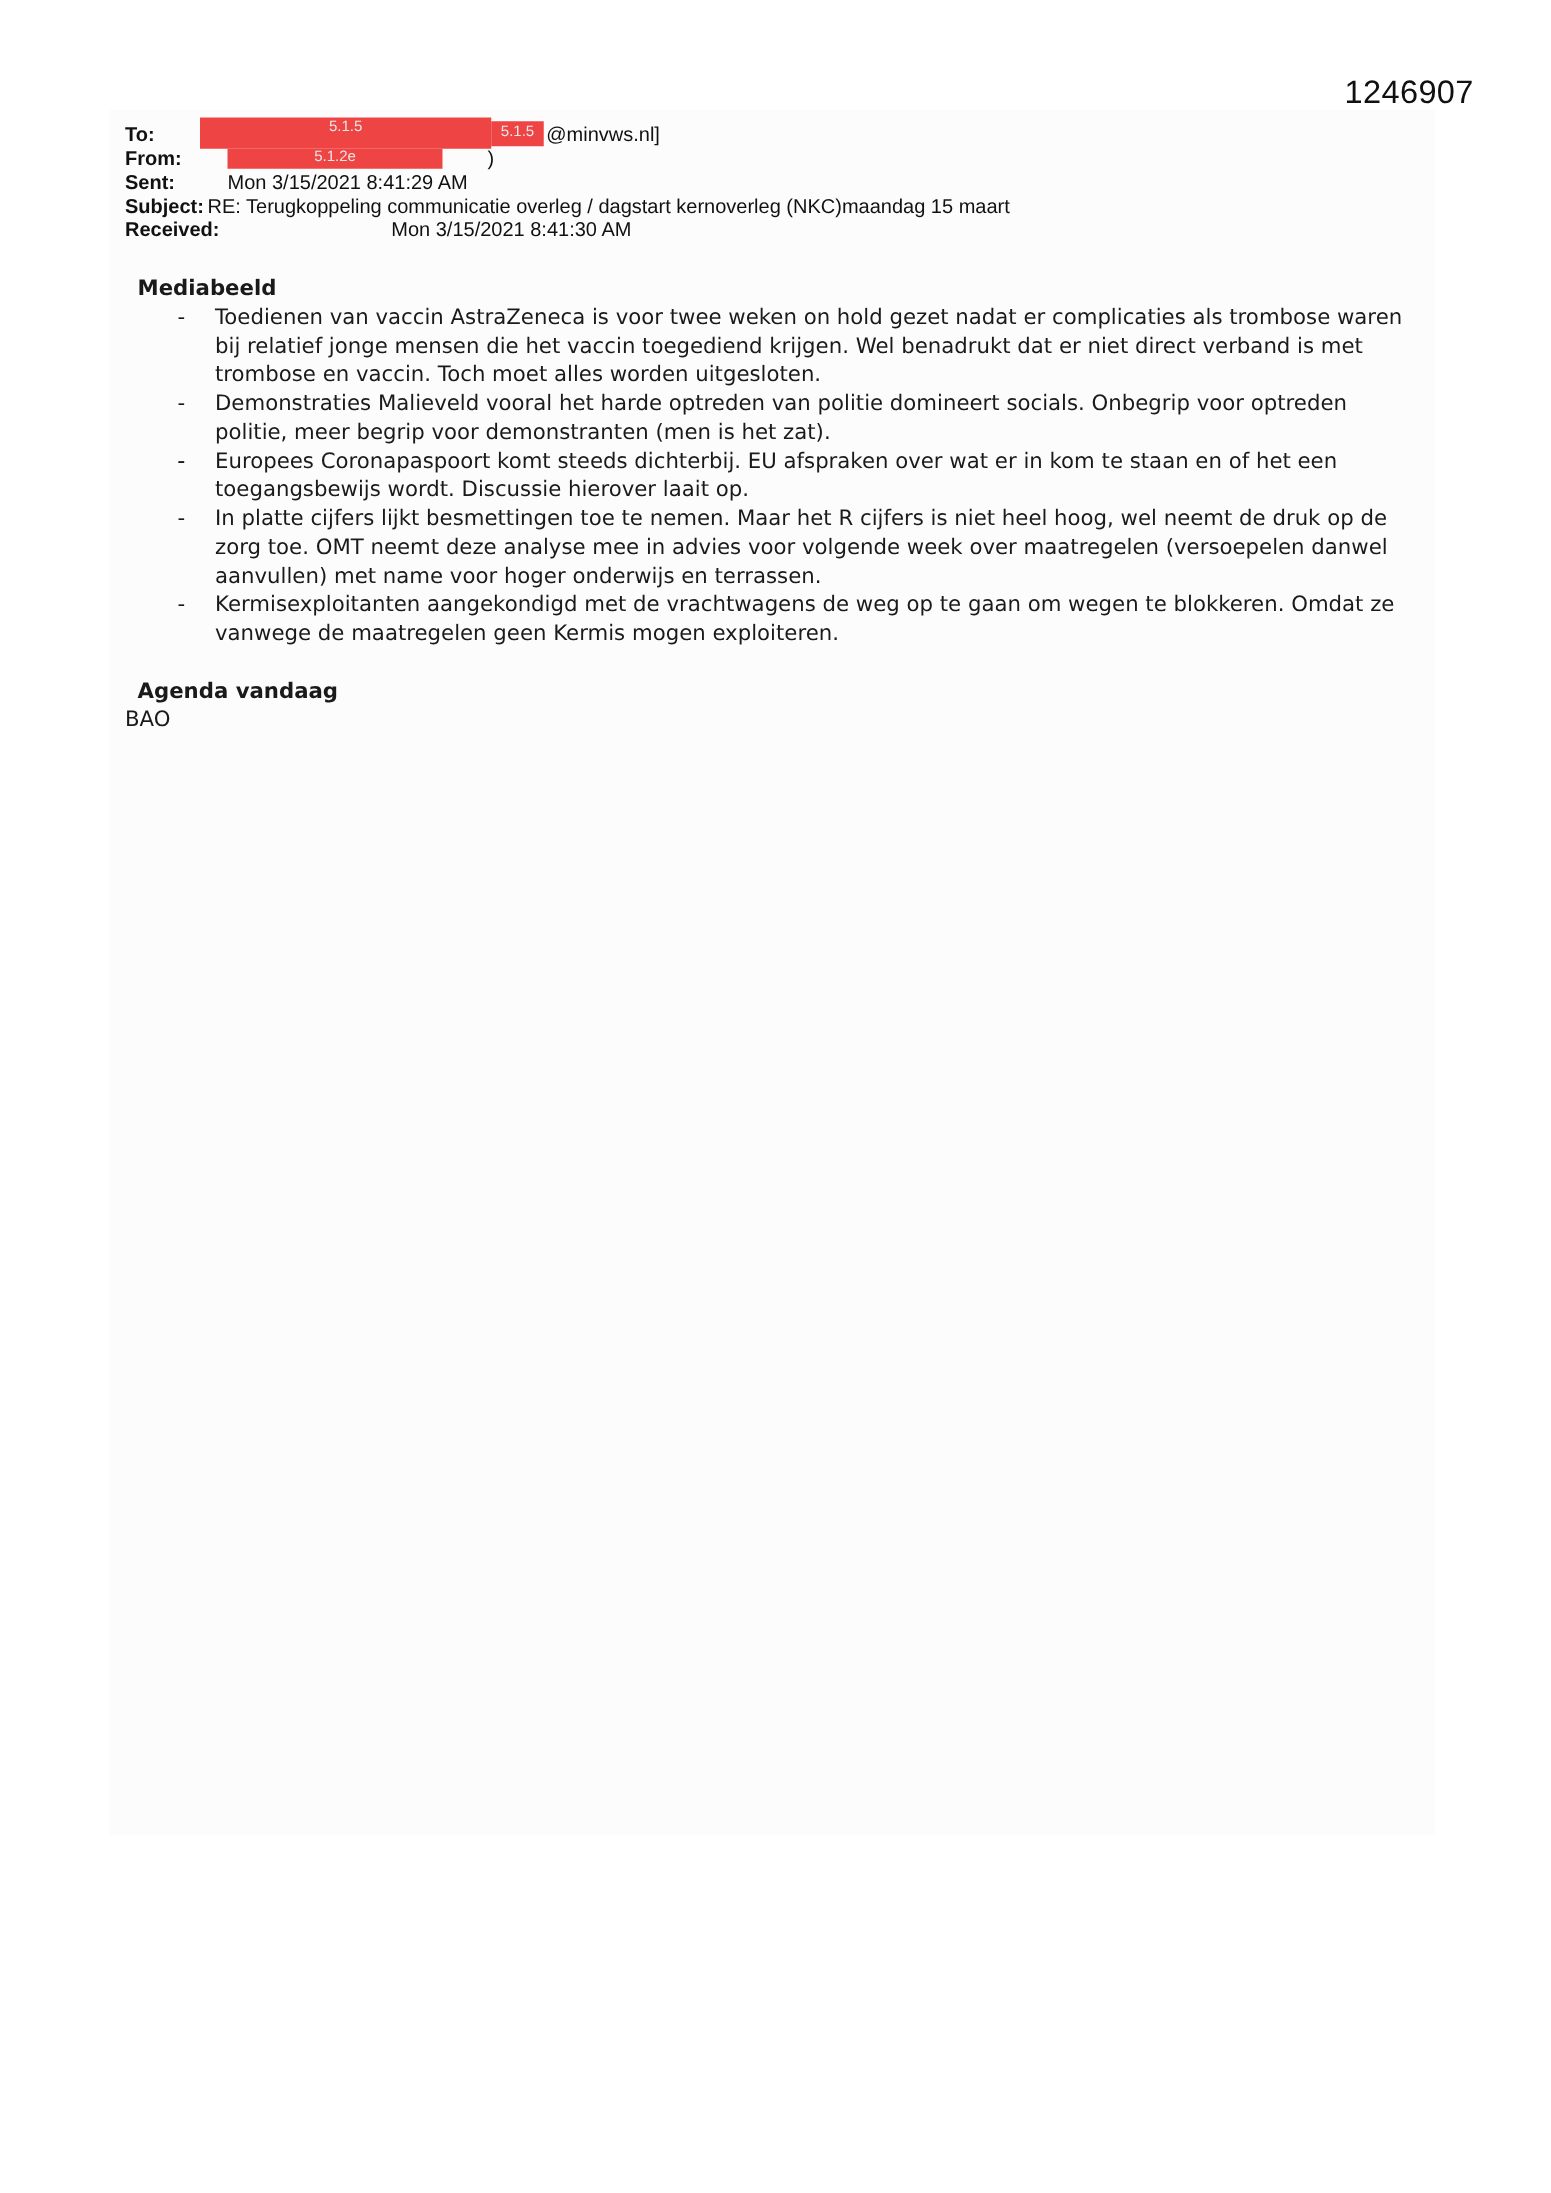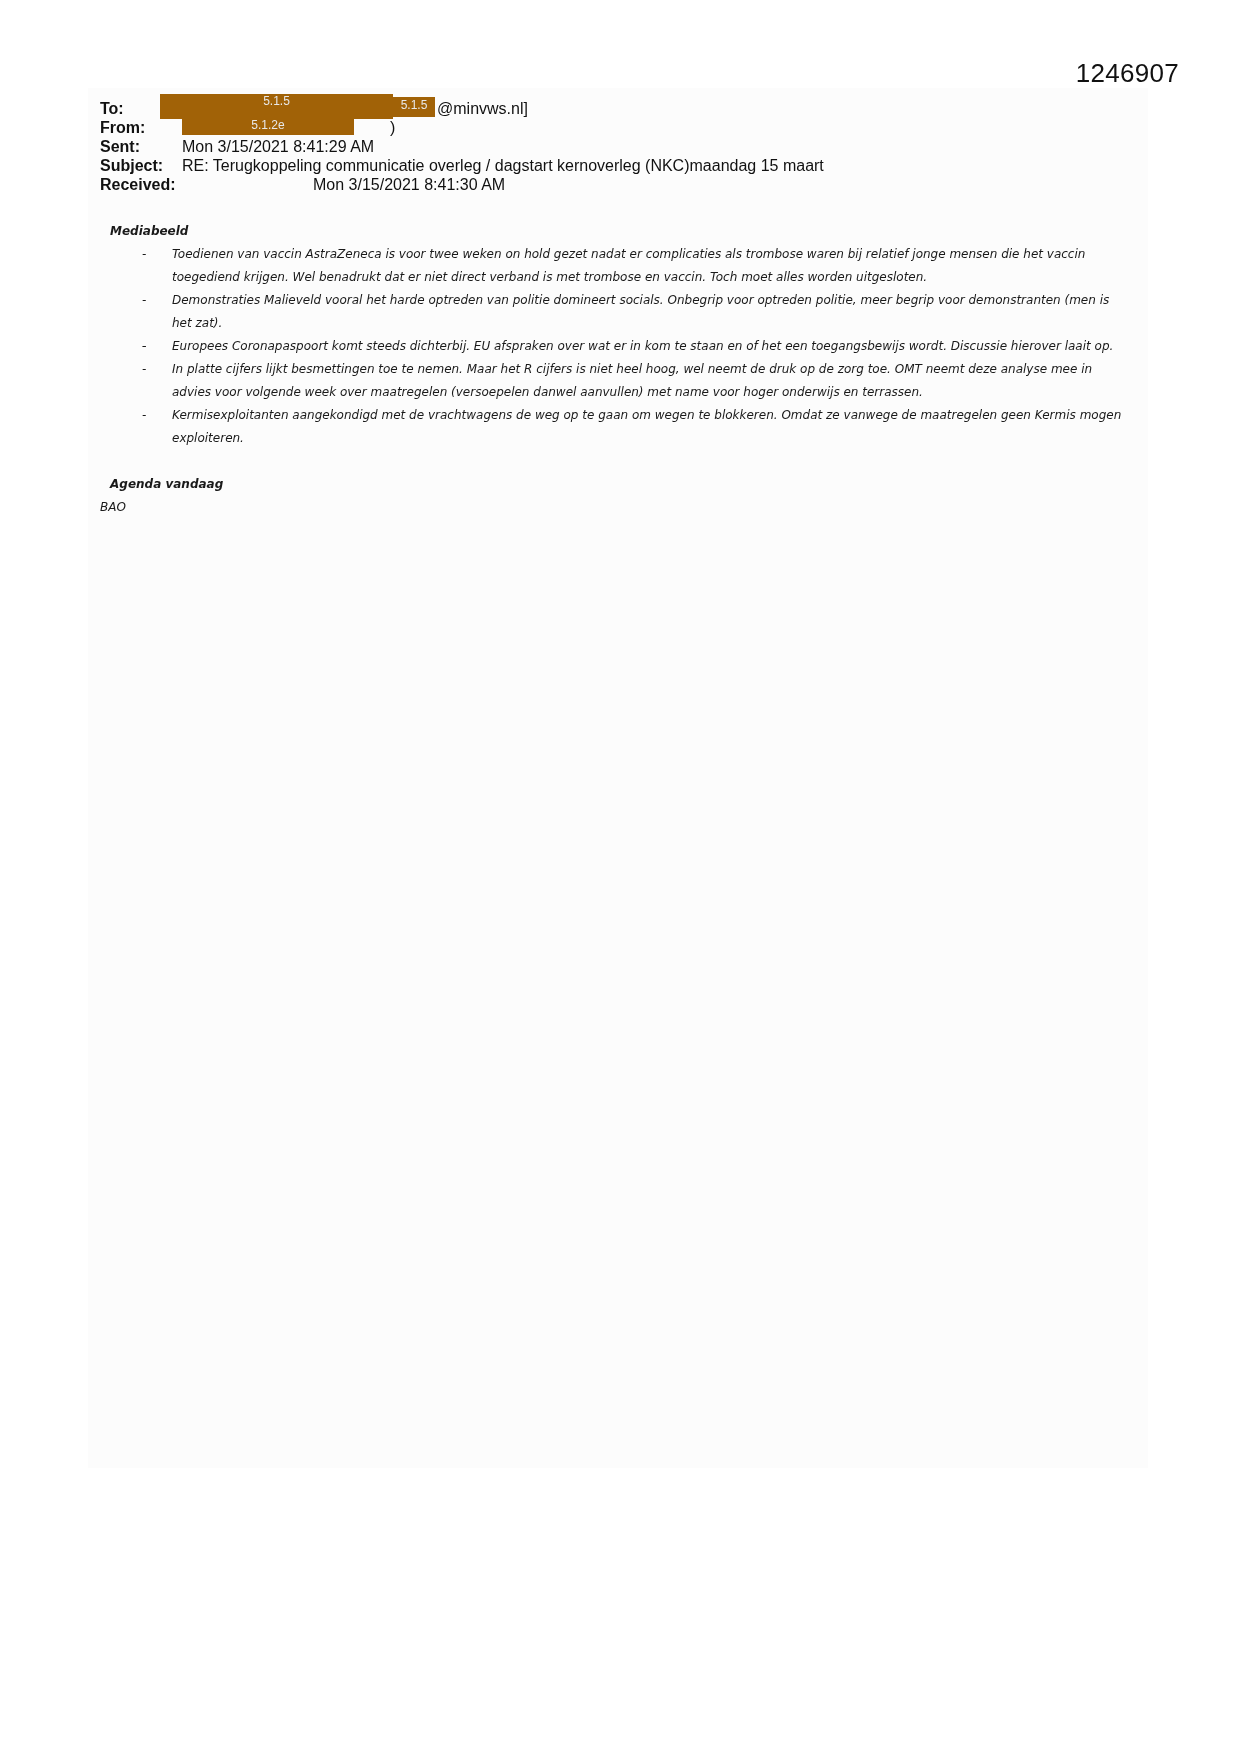--- a/index.html
+++ b/index.html
@@ -16,26 +16,26 @@
     font-family: "Liberation Sans", sans-serif; font-size: 26px; color: #111; letter-spacing: 0.3px; margin-left: 42px;
   }
   .header {
     position: absolute; left: 100px; top: 99px;
     font-family: "Liberation Sans", sans-serif; font-size: 16px; line-height: 19px;
   }
   .hrow { position: relative; height: 19px; white-space: nowrap; }
   .hlabel { font-weight: bold; position: absolute; left: 0; }
   .hval { position: absolute; text-align: right; }
   .redact {
-    position: absolute; background: #a16207; color: #e8e8e8; font-size: 12px;
+    position: absolute; background: #ef4444; color: #e8e8e8; font-size: 12px;
     font-family: "Liberation Sans", sans-serif; text-align: center; line-height: 14px;
   }
   .body-text {
     position: absolute; left: 100px; top: 220px; width: 1030px;
-    font-family: "DejaVu Sans", sans-serif; font-size: 12px; line-height: 23px; color: #1a1a1a; font-style: italic;
+    font-family: "DejaVu Sans", sans-serif; font-size: 17px; line-height: 23px; color: #1a1a1a;
   }
   .section-title { font-weight: bold; margin-left: 10px; }
   ul.bullets { list-style: none; margin: 0; padding: 0; }
   ul.bullets li { position: relative; padding-left: 72px; }
   ul.bullets li .dash { position: absolute; left: 42px; top: 0; }
   .agenda { margin-top: 23px; }
   .agenda-item-0 { margin-left: 0; }
   .agenda-item-1 { margin-left: 10px; }
 </style>
 </head>
@@ -56,21 +56,21 @@
     <span class="hlabel">From:</span>
     <span class="redact" style="left:82px; top:1px; width:172px; height:16px; line-height:12px;">5.1.2e</span>
     <span class="hval" style="left:290px;">)</span>
   </div>
   <div class="hrow">
     <span class="hlabel">Sent:</span>
     <span class="hval" style="left:82px;">Mon 3/15/2021 8:41:29 AM</span>
   </div>
   <div class="hrow">
     <span class="hlabel">Subject:</span>
-    <span class="hval" style="left:82px;">RE: Terugkoppeling communicatie overleg / dagstart kernoverleg (NKC)maandag 15 maart</span>
+    <span class="hval" style="left:66px;">RE: Terugkoppeling communicatie overleg / dagstart kernoverleg (NKC)maandag 15 maart</span>
   </div>
   <div class="hrow">
     <span class="hlabel">Received:</span>
     <span class="hval" style="left:165px;margin-left:48px;">Mon 3/15/2021 8:41:30 AM</span>
   </div>
 </div>
 
 <div class="body-text">
   <div class="section-title">Mediabeeld</div>
   <ul class="bullets">

